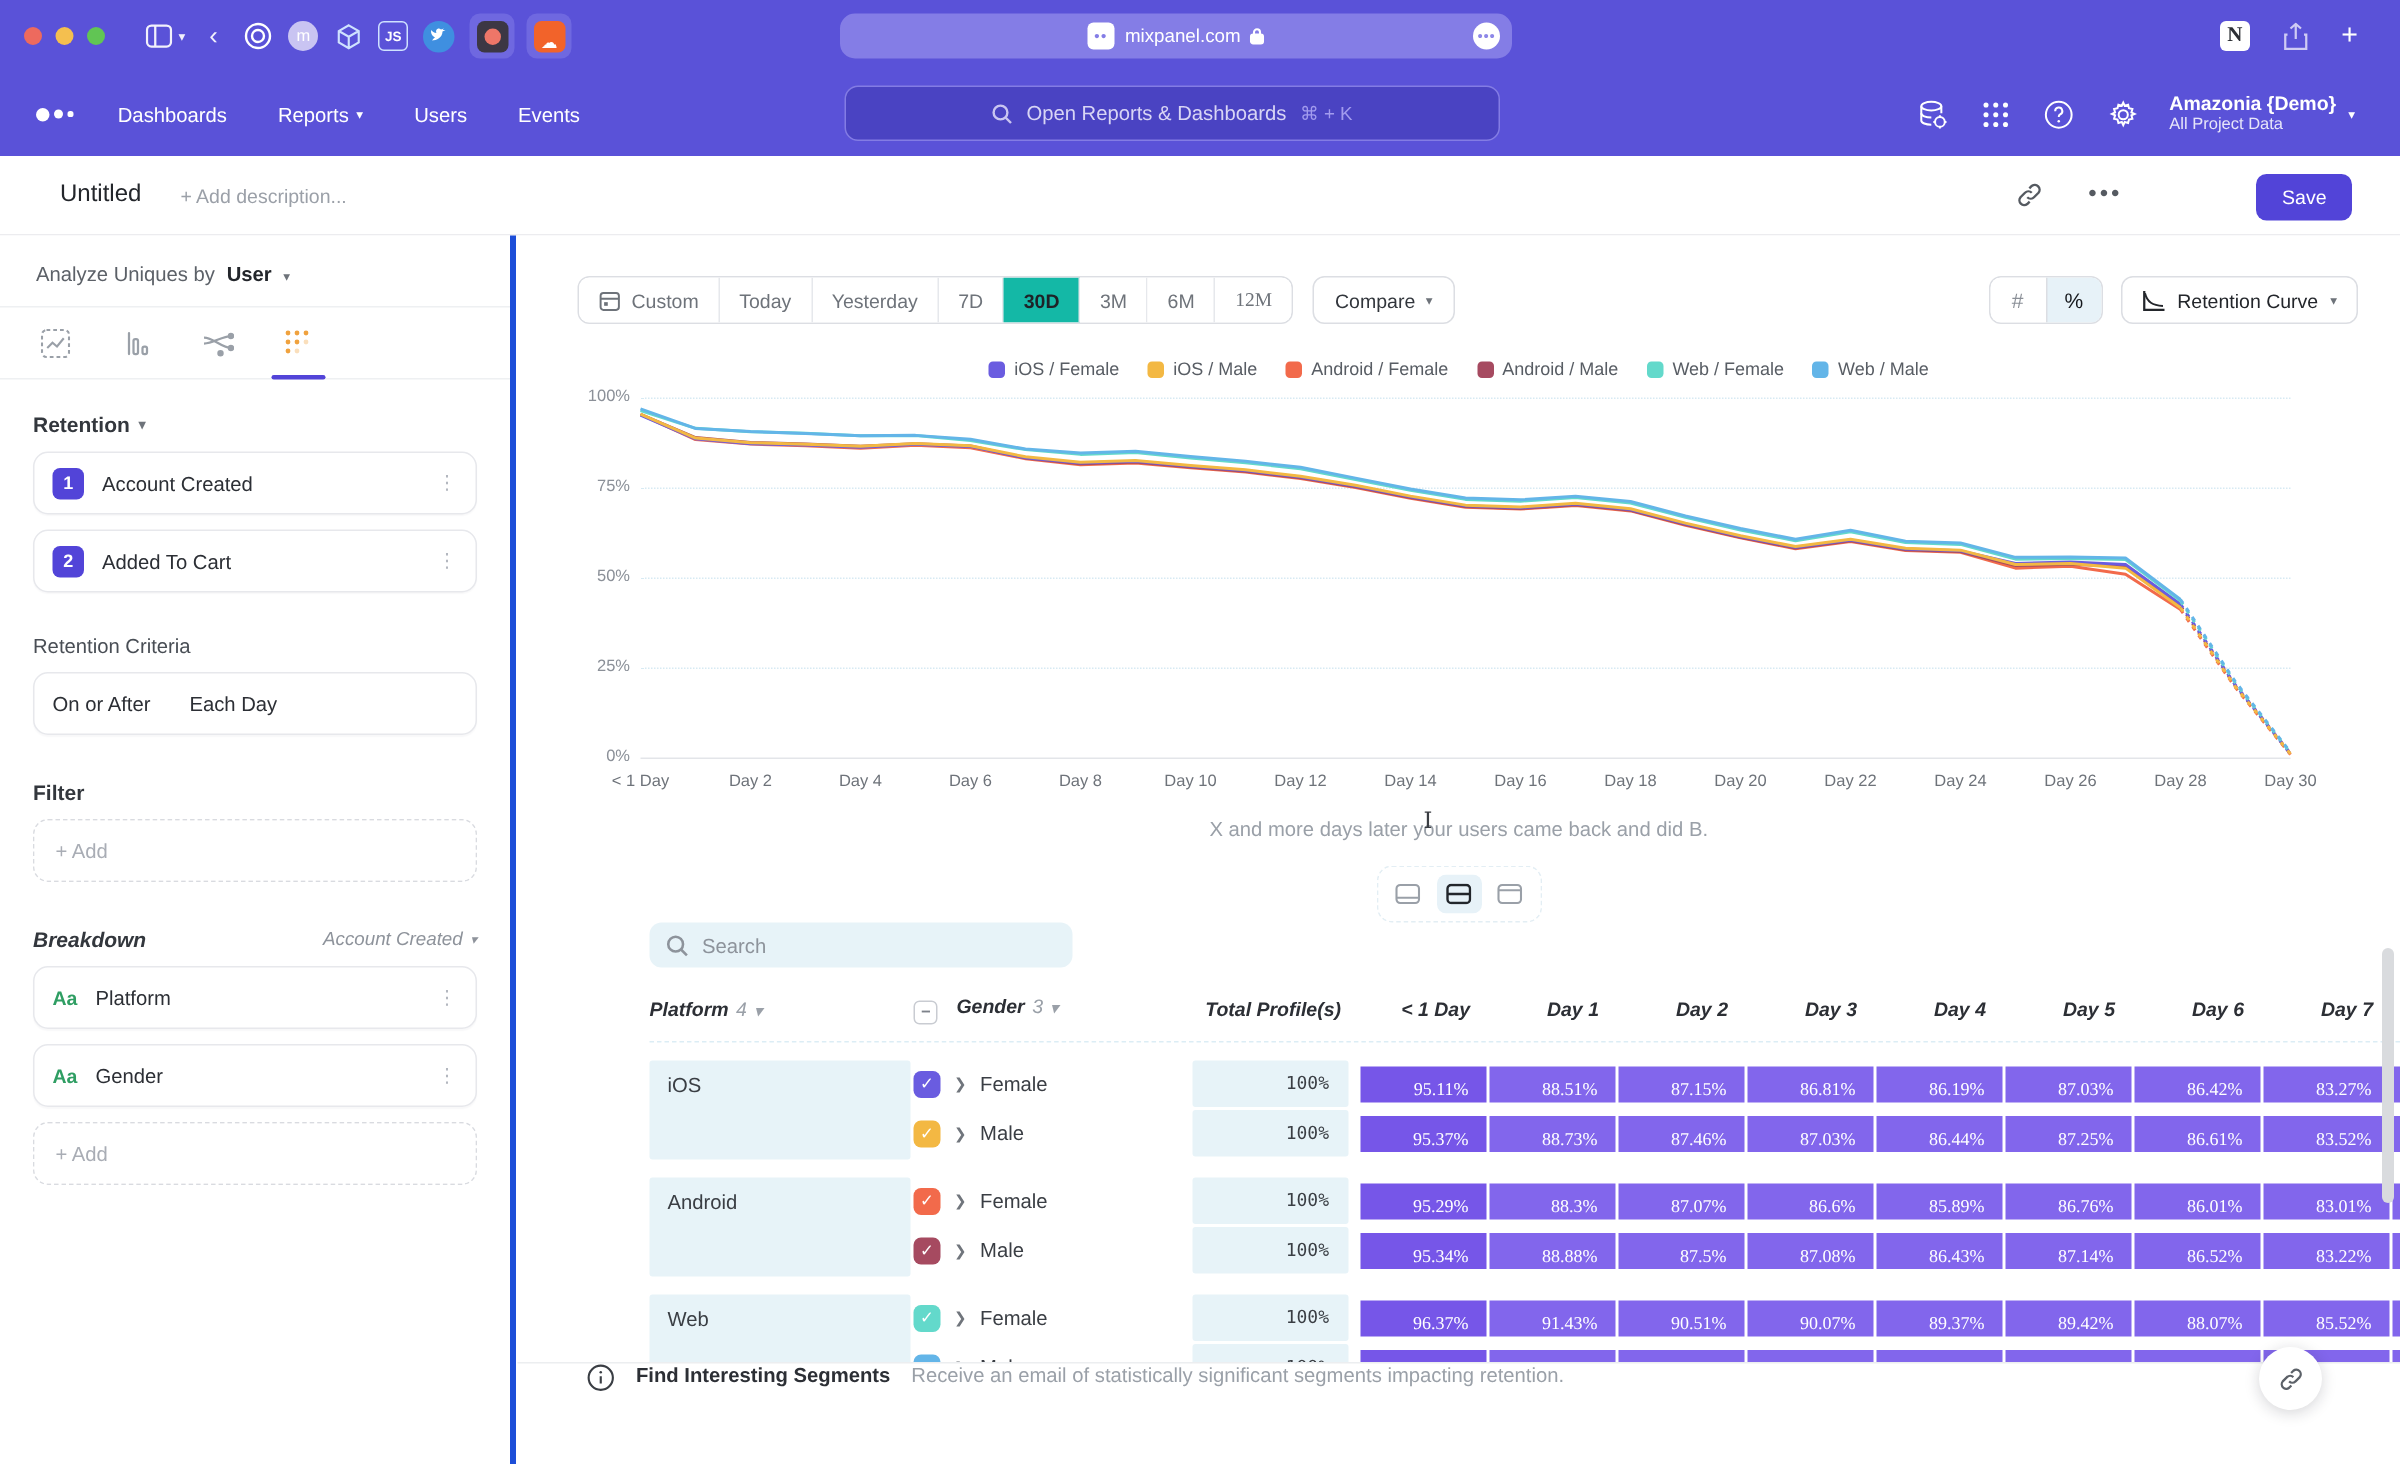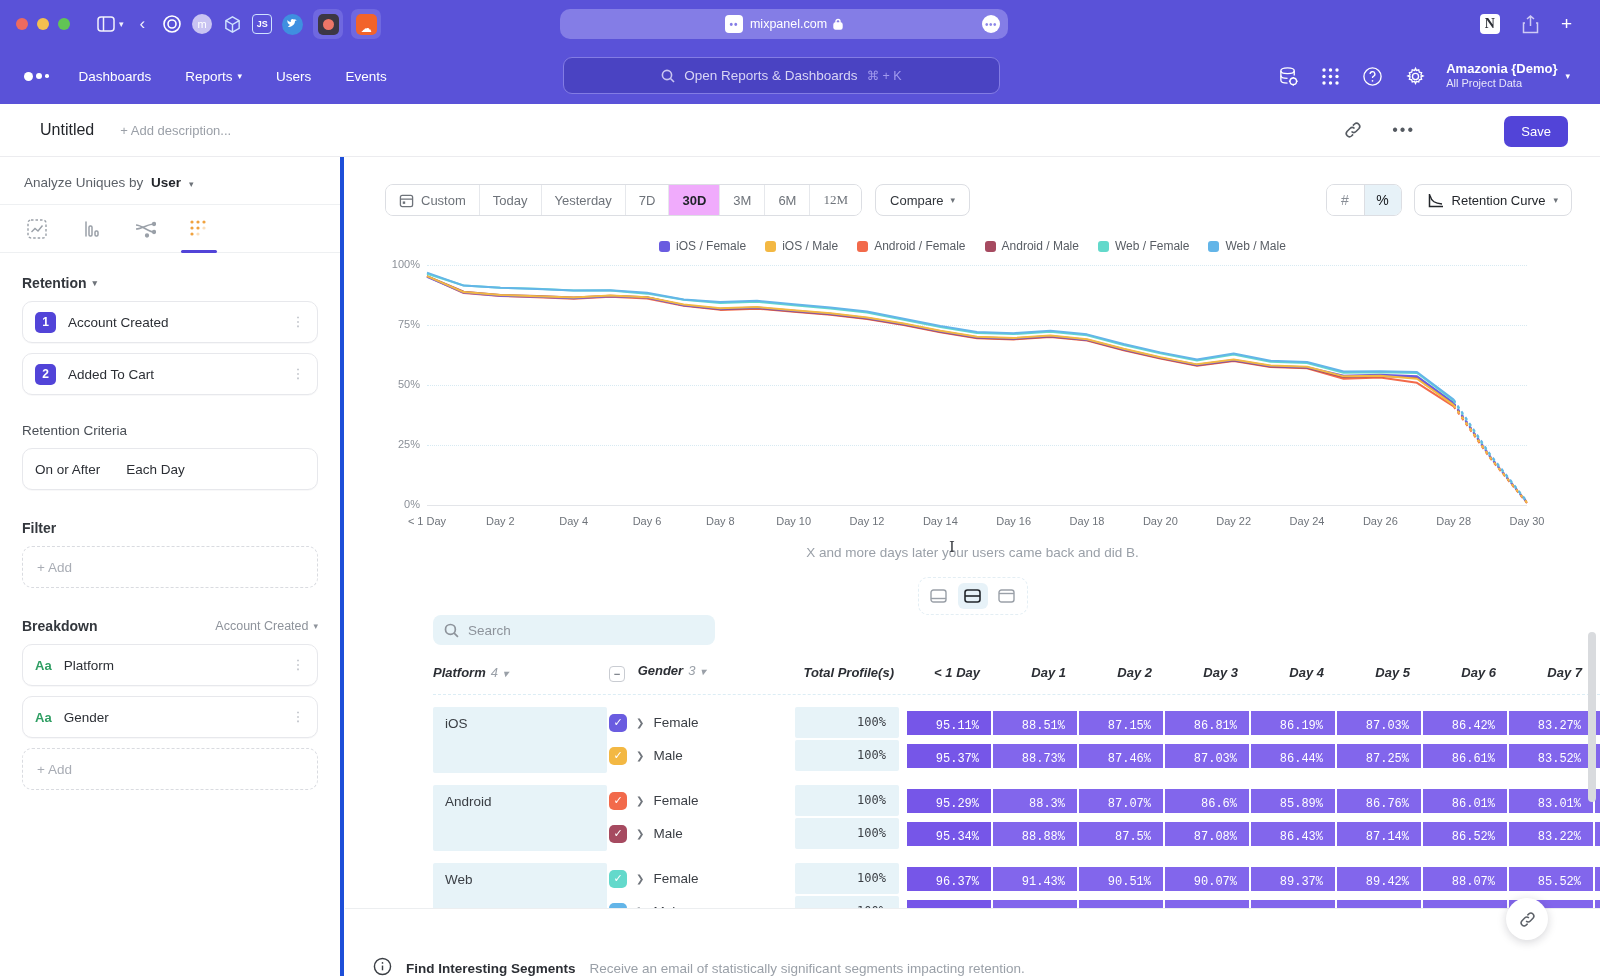--- a/index.html
+++ b/index.html
@@ -51,21 +51,21 @@
   #feedback { position:absolute; left:0; bottom:0; width:343px; height:66px; border-top:1px dashed #e2e4e8; display:flex; align-items:center; justify-content:space-between; padding:0 26px 0 36px; }
   #feedback span { color:#989da6; font-size:13px; }
   #collapse-ic { color:#2c2f35; font-size:15px; cursor:pointer; }
 
   
   #main { position:absolute; left:345px; top:157px; width:1255px; height:751px; background:#fff; overflow:hidden; }
   #controls { position:absolute; left:40px; top:27px; display:flex; gap:13px; }
   #range-group { display:flex; border:1px solid #dcdee3; border-radius:8px; overflow:hidden; height:32px; background:#fff; }
   .range-btn { display:flex; align-items:center; gap:7px; padding:0 13px; font-size:13px; color:#6e737a; border-right:1px solid #e6e8ec; cursor:pointer; background:#fff; white-space:nowrap; }
   .range-btn:last-child { border-right:none;font-family:Liberation Serif, serif; }
-  .range-btn.active { background:#f0abfc; color:#1e2227; font-weight:bold; }
+  .range-btn.active { background:#14b8a6; color:#1e2227; font-weight:bold; }
   #compare-btn { border:1px solid #dcdee3; border-radius:8px; height:32px; display:flex; align-items:center; gap:7px; padding:0 14px; font-size:13px; color:#32363c; background:#fff; cursor:pointer; }
   #right-controls { position:absolute; right:28px; top:27px; display:flex; gap:12px; }
   #numfmt { display:flex; border:1px solid #dcdee3; border-radius:8px; overflow:hidden; height:32px; }
   .fmt-btn { width:37px; display:flex; align-items:center; justify-content:center; font-size:14px; color:#8a8f97; cursor:pointer; background:#fff; }
   .fmt-btn.active { background:#e7f2f8; color:#15181c; border-left:1px solid #dcdee3; }
   #view-btn { border:1px solid #dcdee3; border-radius:8px; height:32px; display:flex; align-items:center; gap:8px; padding:0 13px; font-size:13px; color:#23262b; background:#fff; cursor:pointer; }
 
   #legend { position:absolute; left:0; top:82px; width:1255px; display:flex; justify-content:center; gap:19px; }
   .leg-item { display:flex; align-items:center; gap:6px; font-size:12px; color:#585d64; }
   .leg-sw { width:11px; height:11px; border-radius:3px; }
@@ -93,26 +93,26 @@
   .th .cnt { color:#9aa0a8; font-weight:normal; margin-left:5px; }
   .th .chev { color:#9aa0a8; margin-left:5px; font-size:10px; }
   .mini-box { display:inline-flex; width:16px; height:16px; border:1px solid #c9ccd2; border-radius:4px; color:#7d828a; align-items:center; justify-content:center; font-size:11px; margin-right:9px; vertical-align:-3px; background:#fff; }
   .tgroup { display:grid; grid-template-columns:176px 1fr; margin-top:12px; }
   .plat-cell { background:#e7f3f8; border-radius:2px; padding:9px 12px; font-size:13.5px; color:#3a3e44; margin-right:2px; }
   .trow { display:grid; grid-template-columns:186px 112px repeat(9,86px); margin-bottom:2px; height:31px; align-items:center; }
   .gender-cell { display:flex; align-items:center; gap:9px; font-size:13.5px; color:#3a3e44; }
   .chk { width:18px; height:18px; border-radius:5px; color:#fff; font-size:11px; display:flex; align-items:center; justify-content:center; }
   .row-chev { color:#70757c; font-size:10px; }
   .total-cell { background:#e7f3f8; border-radius:2px; height:31px; line-height:31px; text-align:right; padding-right:13px; font-family:"DejaVu Sans Mono", monospace; font-size:12px; color:#3a3e44; margin-right:8px; }
-  .vcell { height:24px; line-height:31px; margin-right:2px; text-align:right; padding-right:12px; color:#fff; font-family:Liberation Mono, monospace; font-size:12px; background:#8266ec; }
+  .vcell { height:24px; line-height:31px; margin-right:2px; text-align:right; padding-right:12px; color:#fff; font-family:Liberation Serif, serif; font-size:12px; background:#8266ec; }
   .vcell.first { background:#7656e8; }
   .vscroll { position:absolute; right:4px; top:475px; width:8px; height:170px; border-radius:4px; background:#d9dbde; }
 
   
-  #bottombar { position:absolute; left:345px; top:908px; width:1255px; height:68px; background:#fff; border-top:1px solid #eceef0; display:flex; align-items:flex-end; padding-left:28px; gap:14px; }
+  #bottombar { position:absolute; left:345px; top:908px; width:1255px; height:68px; background:#fff; border-top:1px solid #eceef0; display:flex; align-items:flex-start; padding-left:46px; gap:14px; }
   #bottombar .t1 { font-size:13.5px; font-weight:bold; color:#2c2f35; }
   #bottombar .t2 { font-size:13.5px; color:#9aa0a8; }
   #fab { position:absolute; right:52px; bottom:36px; width:42px; height:42px; border-radius:50%; background:#fff; box-shadow:0 2px 10px rgba(20,20,40,.18); display:flex; align-items:center; justify-content:center; color:#5c6168; cursor:pointer; }
   svg { display:block; }
 </style>
 </head>
 <body>
 
 <div id="chrome">
   <div style="display:flex; margin-left:16px;">
@@ -332,21 +332,21 @@
   <div class="side-section" style="margin-top:30px">
     <div class="sec-label">
         <span>Filter</span>
       </div>
     <div class="dashed-add">
       <span>+ Add</span>
     </div>
   </div>
 
   <div class="side-section" style="margin-top:30px">
-    <div style="display:flex; align-items:center; justify-content:space-between;">
+    <div style="display:flex; align-items:center; justify-content:space-between;font-style:italic;">
       <div class="sec-label">
           <span>Breakdown</span>
         </div>
       <div style="font-size:12.5px;color:#8e939b;display:flex;align-items:center;gap:5px">
         <span>Account Created</span>
           <span style="font-size:9px">▾</span>
       </div>
     </div>
     <div class="card">
       <span class="aa-badge">Aa</span>

